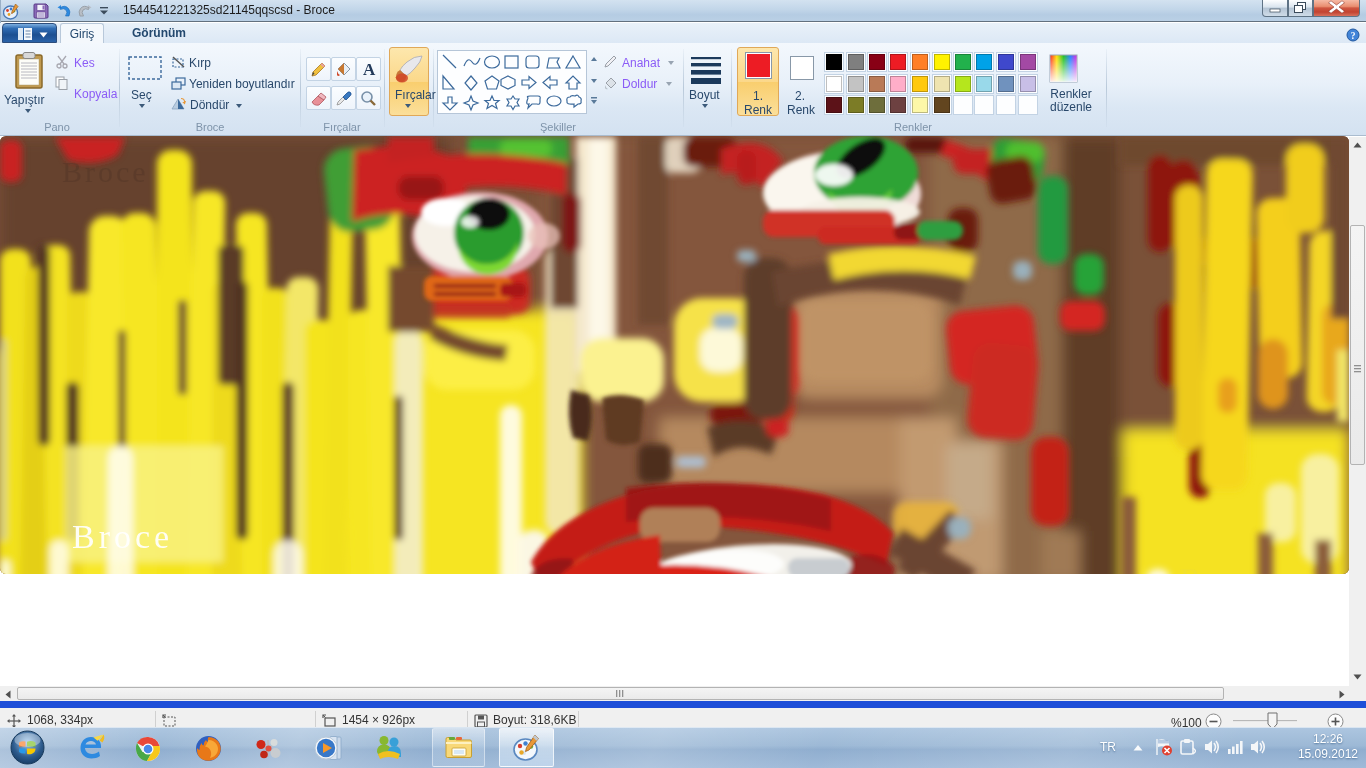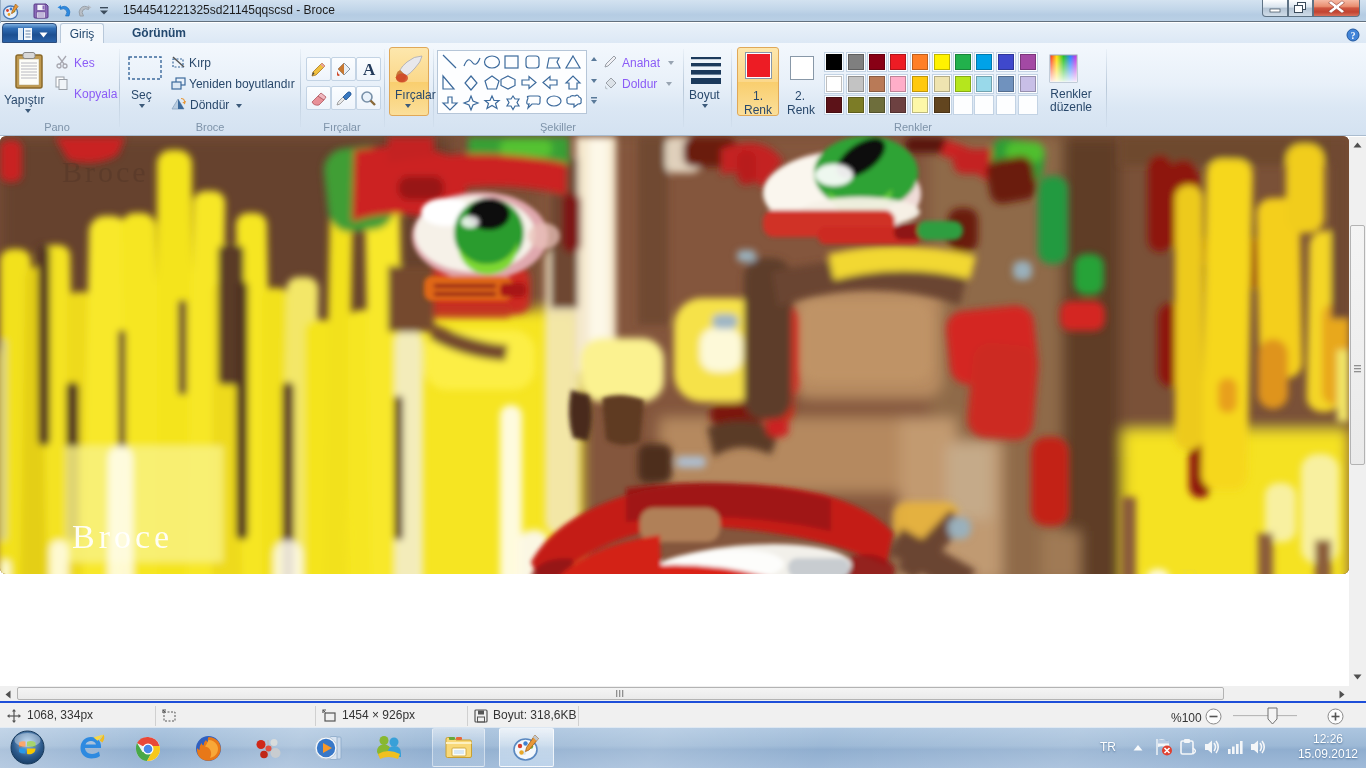--- a/index.html
+++ b/index.html
@@ -53,21 +53,21 @@
 
 #canvas { left:0; top:136px; width:1349px; height:438px; overflow:hidden; background:#7b5138;border-radius:6px; }
 
 
 #vscroll { left:1349px; top:137px; width:17px; height:549px; background:#f0f0f0; }
 #hscroll { left:0; top:686px; width:1349px; height:15px; background:#f0f0f0; }
 #hcorner { left:1349px; top:686px; width:17px; height:15px; background:#f0f0f0; }
 .sthumb { position:absolute; background:linear-gradient(180deg,#f4f4f4,#eaeaea); border:1px solid #b3b3b3; border-radius:2px; }
 
 
-#statusbar { left:0; top:701px; width:1366px; height:26px; background:#f0f0f0; border-top:2px solid #1d4ed8; font-size:12px; color:#333; }
+#statusbar { left:0; top:701px; width:1366px; height:26px; background:#f0f0f0; border-top:7px solid #1d4ed8; font-size:12px; color:#333; }
 .ssep { position:absolute; top:3px; width:1px; height:20px; background:#d0d0d0; }
 
 
 #taskbar { left:0; top:727px; width:1366px; height:41px;
   background:
     linear-gradient(115deg, rgba(255,255,255,0.28) 0%, rgba(255,255,255,0) 12%, rgba(255,255,255,0.22) 22%, rgba(255,255,255,0) 32%, rgba(255,255,255,0.18) 48%, rgba(255,255,255,0) 60%, rgba(255,255,255,0.15) 78%, rgba(255,255,255,0) 90%),
     linear-gradient(180deg,#adc6e0 0%,#9db9d6 45%,#90aecf 55%,#9fbad8 100%); }
 #taskbar::before { content:""; position:absolute; left:0; top:0; width:1366px; height:1px; background:rgba(255,255,255,0.55); }
 .tbtn { position:absolute; top:1px; height:39px; border:1px solid rgba(255,255,255,0.45); border-radius:2px;
   background:linear-gradient(180deg,rgba(255,255,255,0.45),rgba(220,235,250,0.25) 50%,rgba(190,210,230,0.3)); }

